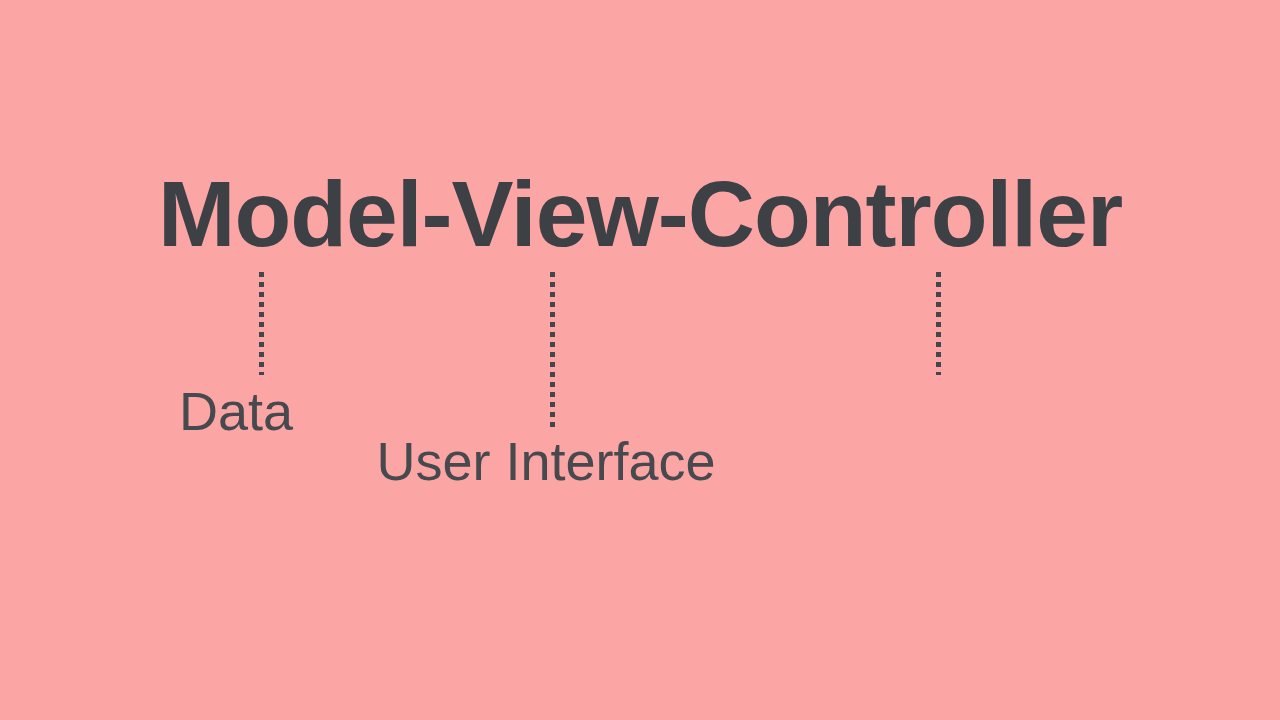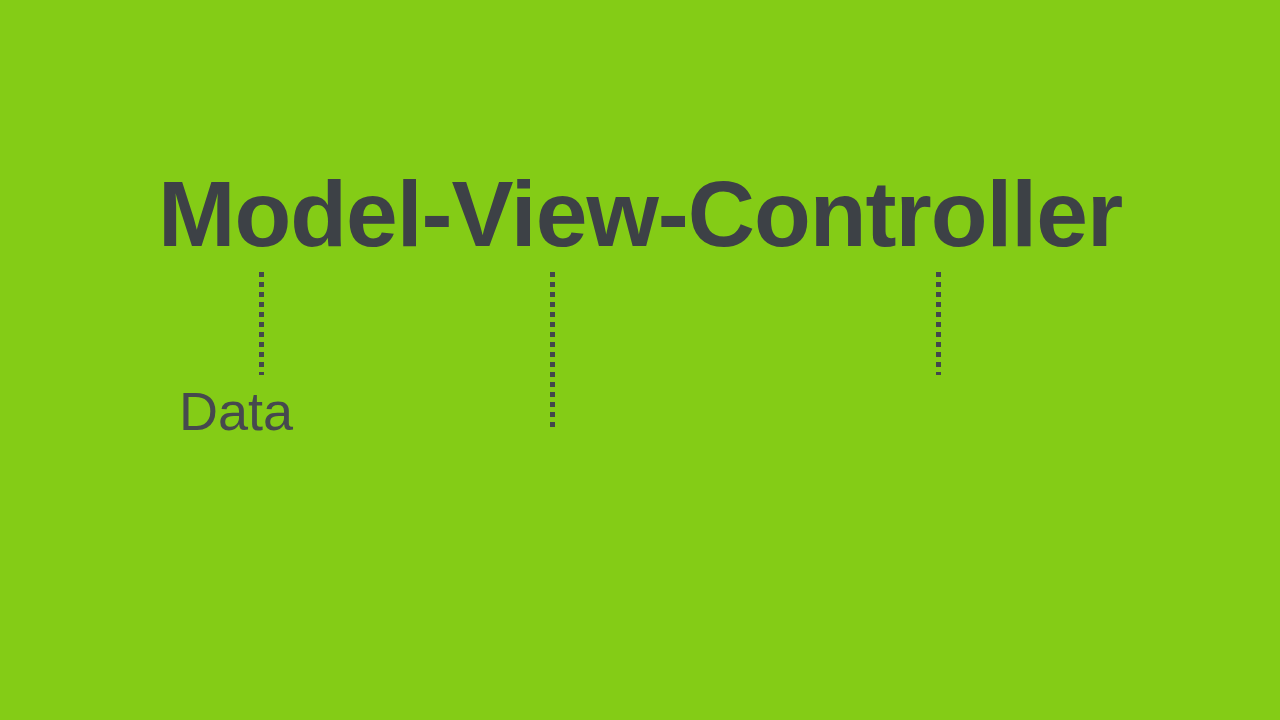--- a/index.html
+++ b/index.html
@@ -4,21 +4,21 @@
 <style>
   html, body {
     margin: 0;
     padding: 0;
     background: #ffffff;
   }
   .slide {
     position: relative;
     width: 1280px;
     height: 720px;
-    background: #84cc16;
+    background: #fca5a5;
     overflow: hidden;
     font-family: "Liberation Sans", sans-serif;
   }
   .title {
     position: absolute;
     left: 0;
     top: 168px;
     width: 1280px;
     text-align: center;
     font-size: 93px;
@@ -63,15 +63,16 @@
   <div class="title">Model-View-Controller</div>
 
   <div class="dotted-line line-model"></div>
 
   <div class="dotted-line line-view"></div>
 
   <div class="dotted-line line-controller"></div>
 
   <div class="label label-data">Data</div>
 
+  <div class="label label-user-interface">User Interface</div>
 
 
 </div>
 
 </body></html>

